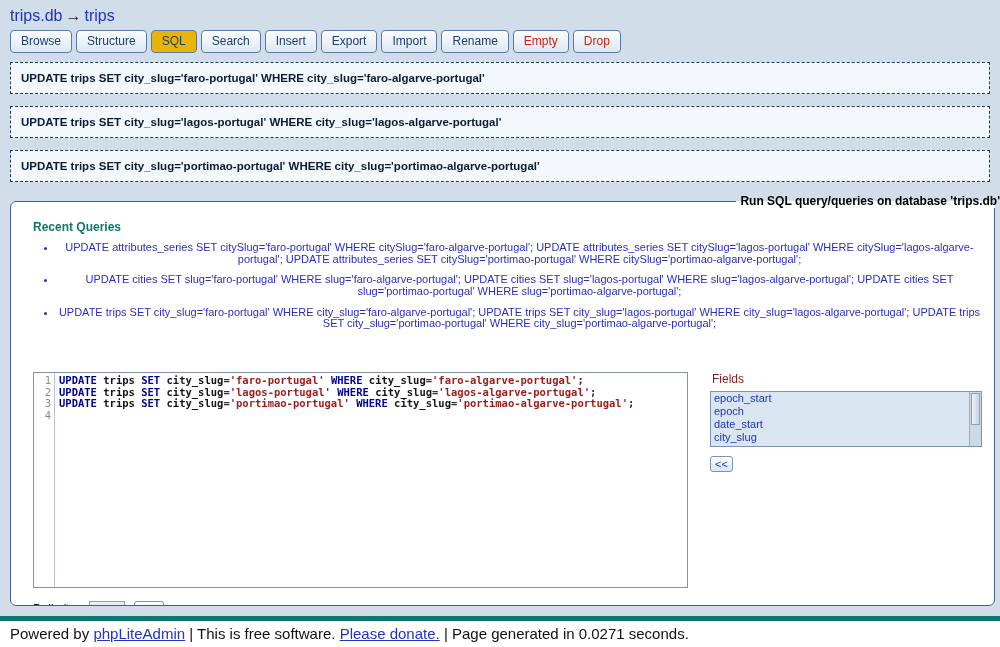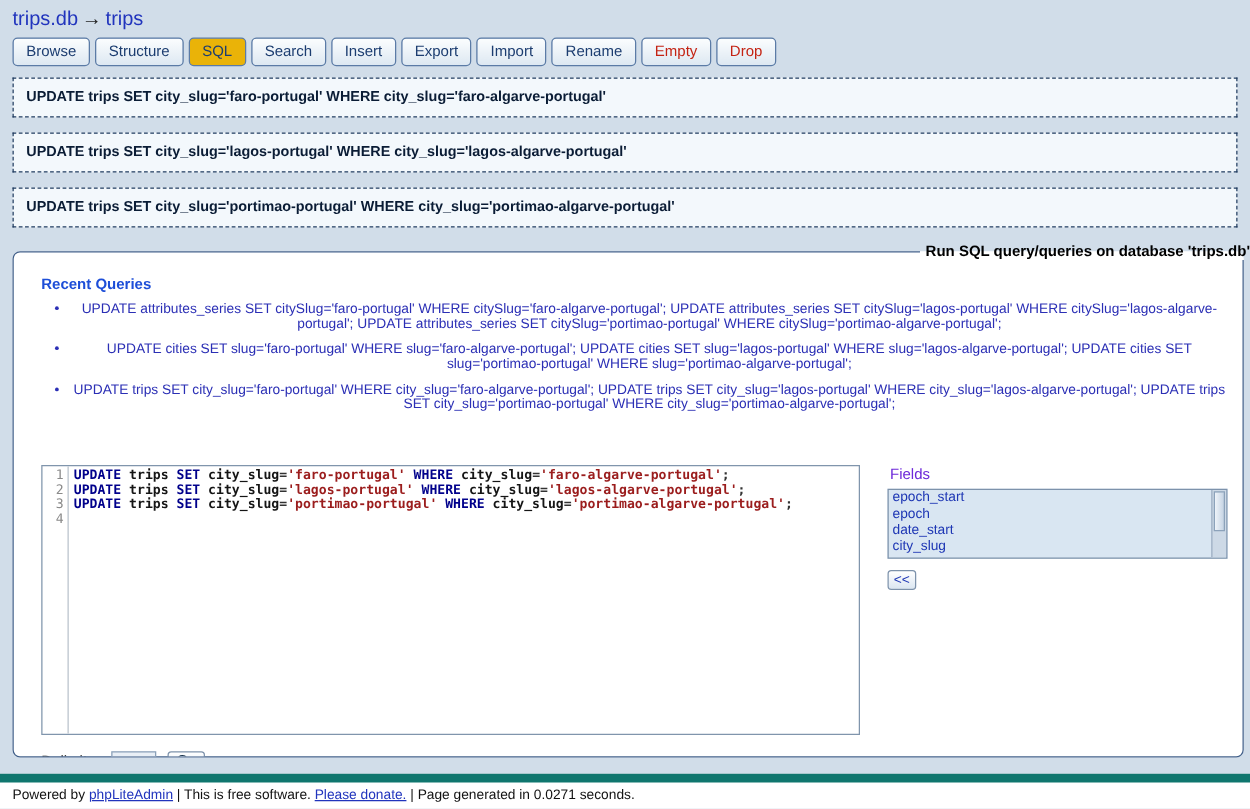--- a/index.html
+++ b/index.html
@@ -38,21 +38,21 @@
   }
 
   
   fieldset.query-fieldset {
     margin:0 10px; border:1px solid #43618b; border-radius:6px;
     background:#fff; padding:2px 12px 10px;
     height:412px; overflow:hidden; position:relative;
   }
   legend.panel-legend { font-size:12px; font-weight:bold; padding:0 4px; margin-left:22px; color:#000000;text-align:right; }
 
-  .recent-title { font-size:12px; font-weight:bold; margin:10px 0 0 10px; color:#1d4ed8; }
+  .recent-title { font-size:12px; font-weight:bold; margin:10px 0 0 10px; color:#0f766e; }
   ul.recent { margin:8px 0 0 12px; padding-left:22px; }
   li.recent-item {
     font-size:11px; color:#2b2fb5; margin-bottom:9px;
     line-height:1.06; cursor:pointer;text-align:center;
   }
 
   
   .editor-row { display:flex; align-items:flex-start; margin:42px 0 0 10px; }
   .editor {
     width:655px; height:216px; border:1px solid #8095ac; background:#fff;
@@ -68,21 +68,21 @@
   .ln { height:11.6px; }
   .code-col { padding:2px 0 0 4px; white-space:pre; font-weight:bold; }
   .code-line { height:11.6px; }
   .tk-k { color:#00008b; }
   .tk-i { color:#151515; }
   .tk-o { color:#333333; }
   .tk-s { color:#9b1d1d; }
 
   
   .fields-panel { margin-left:22px; width:272px; }
-  .fields-label { font-size:12px; color:#6d28d9; margin:0 0 5px 2px; }
+  .fields-label { font-size:12px; color:#7f1d1d; margin:0 0 5px 2px; }
   .fields-listbox {
     position:relative; border:1px solid #7d92ab; background:#d9e6f2;
     height:56px; overflow:hidden;
   }
   .fields-option { font-size:11px; color:#1d36b4; padding:0 3px; line-height:13px; cursor:pointer; }
   .fields-scrollbar {
     position:absolute; top:0; right:0; bottom:0; width:12px;
     background:#cdd9e6; border-left:1px solid #9cadc2;
   }
   .fields-thumb {
@@ -106,22 +106,22 @@
   .go-btn {
     font-size:11.5px; padding:1px 6px; color:#102a43;
     border:1px solid #7d92ab; border-radius:3px;
     background:linear-gradient(#ffffff,#dbe6f1);
     cursor:pointer; font-family:inherit;
   }
 
   
   .footer {
     position:absolute; left:0; right:0; bottom:0;
-    background:#ffffff; border-top:7px solid #0f766e;
-    padding:4px 10px 5px; font-size:11px; color:#111;
+    background:#ffffff; border-top:5px solid #0f766e;
+    padding:4px 10px 5px; font-size:15px; color:#111;
   }
   .flink { color:#2134bd; text-decoration:underline; cursor:pointer; }
 </style>
 </head>
 <body>
 
 <div class="page">
 
   <div class="breadcrumb">
     <a class="bc-link">trips.db</a><span class="bc-arrow">→</span><a class="bc-link">trips</a>

